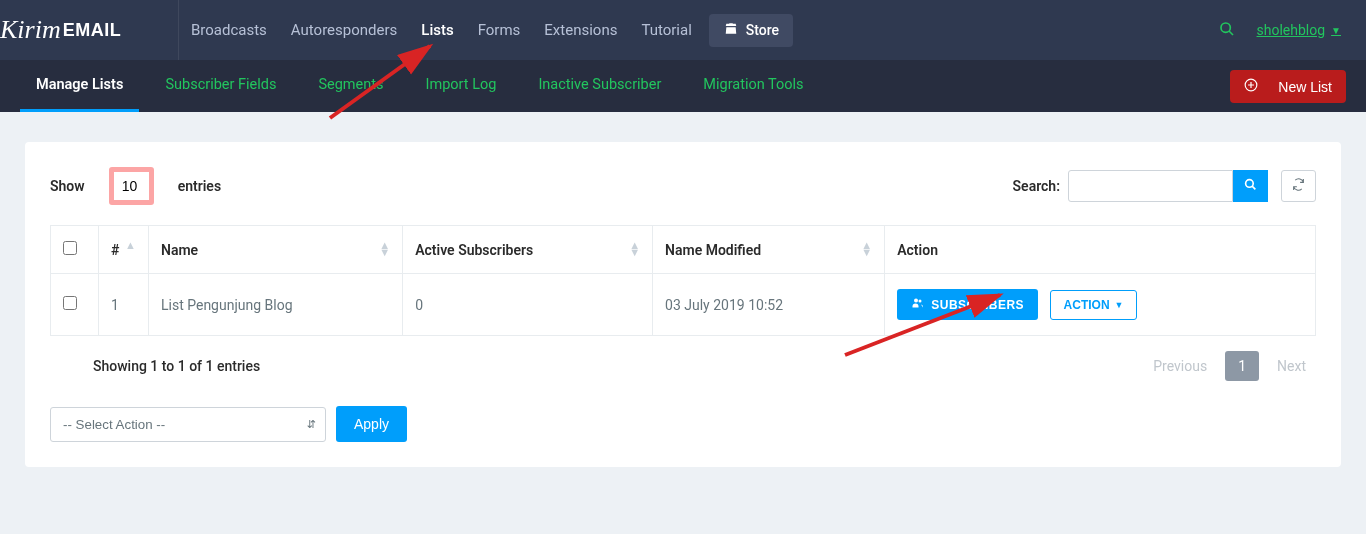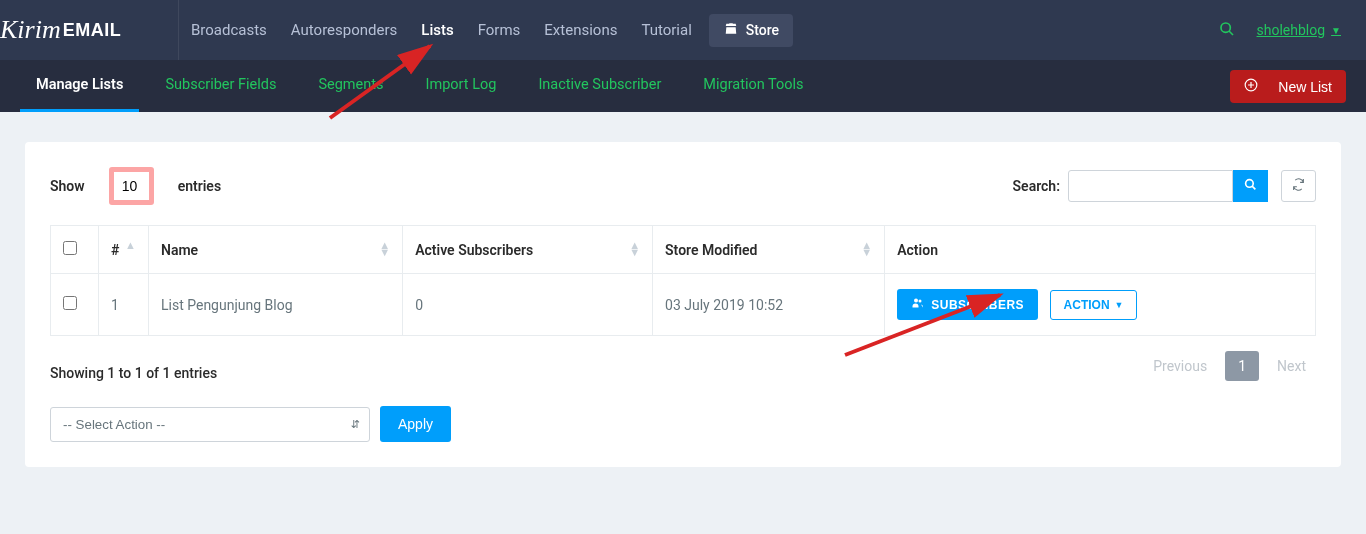--- a/index.html
+++ b/index.html
@@ -228,43 +228,44 @@
       margin-left: 8px;
       cursor: pointer;
       display: inline-flex;
       align-items: center;
       gap: 5px;
     }
     
     .footer-row {
       display: flex;
       justify-content: space-between;
-      align-items: flex-end;
+      align-items: center;
       margin-top: 15px;
       color: #2b2b2b;
+      margin-left: 43px;
     }
     .footer-row .info { font-weight: 500; font-size: 14px; }
     .paginate { display: flex; gap: 8px; align-items: center; }
     .paginate span { color: #c0c6cc; cursor: pointer; padding: 6px 10px; }
     .paginate .pg {
       background: #8d98a5;
       color: #fff;
       padding: 7px 13px;
       border-radius: 3px;
       cursor: pointer;
     }
     
     .bulk-row {
       margin-top: 25px;
       display: flex;
       gap: 10px;
       align-items: center;
     }
     .bulk-select {
-      width: 320px;
+      width: 276px;
       padding: 9px 12px;
       border: 1px solid #ced4da;
       border-radius: 3px;
       color: #67757c;
       background: #fff;
       appearance: none;
       position: relative;
     }
     .select-wrap { position: relative; }
     .select-wrap::after {
@@ -383,21 +384,21 @@
       </div>
     </div>
 
     <table class="data">
       <thead>
         <tr>
           <th class="col-check"><input type="checkbox" style=""></th>
           <th class="col-num"><span>#</span><span class="sort">▲</span></th>
           <th><span>Name</span><span class="sort">▲<br>▼</span></th>
           <th><span>Active Subscribers</span><span class="sort">▲<br>▼</span></th>
-          <th><span>Store Modified</span><span class="sort">▲<br>▼</span></th>
+          <th><span>Name Modified</span><span class="sort">▲<br>▼</span></th>
           <th><span>Action</span></th>
         </tr>
       </thead>
       <tbody>
         <tr>
           <td class="col-check"><input type="checkbox" style=""></td>
           <td>1</td>
           <td>List Pengunjung Blog</td>
           <td>0</td>
           <td>03 July 2019 10:52</td>

